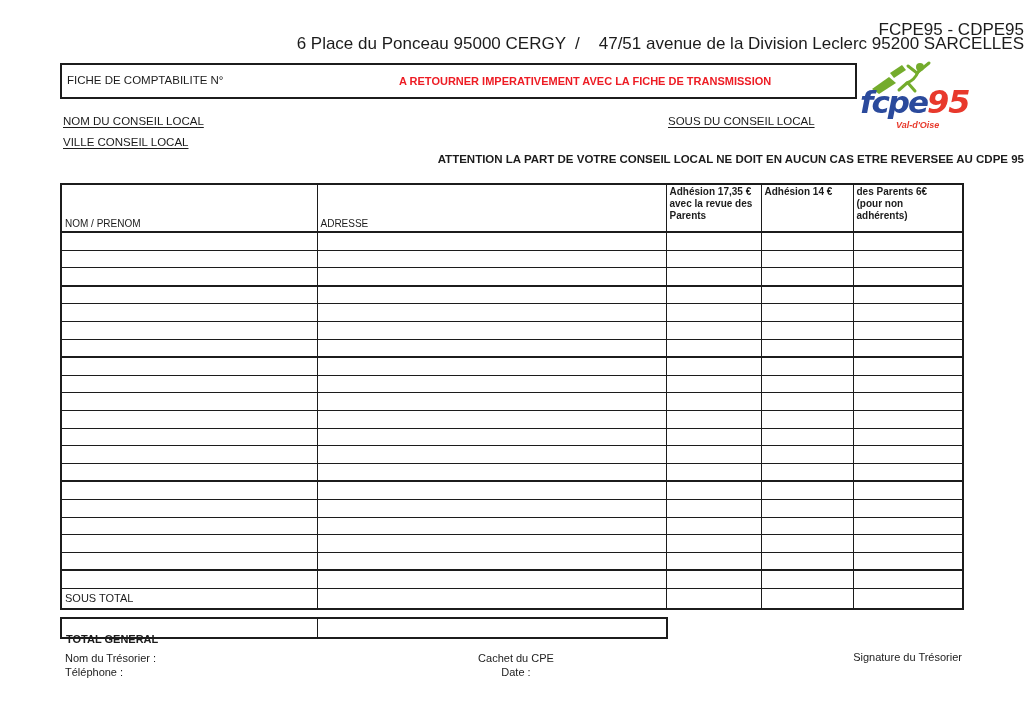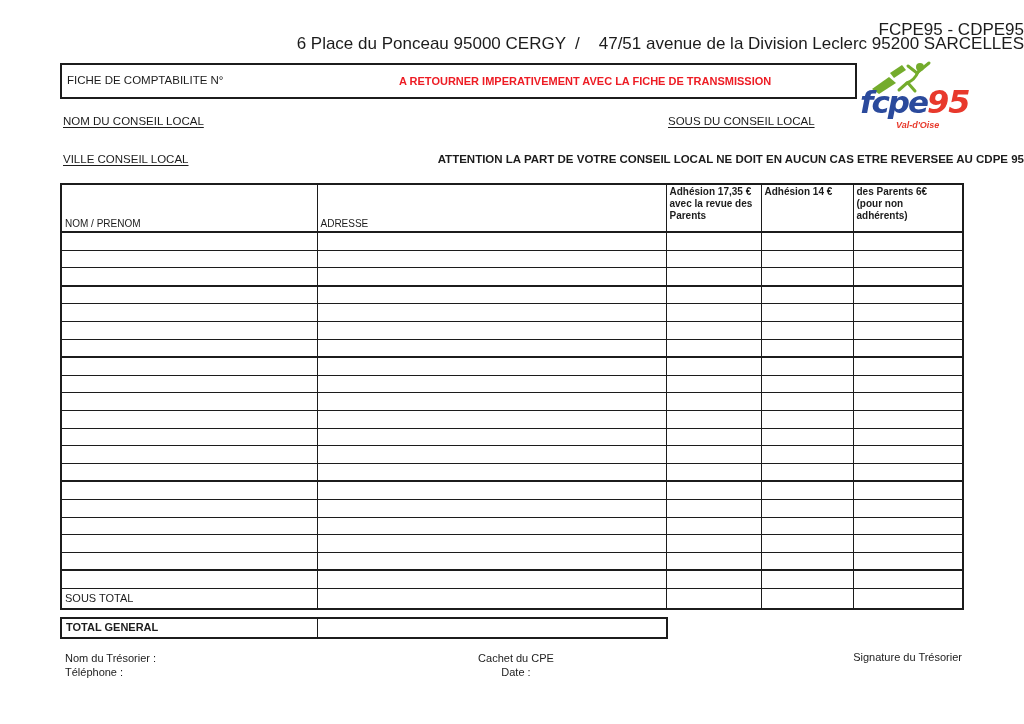--- a/index.html
+++ b/index.html
@@ -12,21 +12,21 @@
   .doc-header{position:absolute;top:23px;left:0;width:100%;text-align:right;font-size:17px;line-height:14px;}
   .org-address{white-space:pre;}
   
   .title-box{position:absolute;left:60px;top:63px;width:793px;height:32px;border:2px solid var(--ink);}
   .fiche-label{position:absolute;left:5px;top:9px;font-size:11.5px;}
   .return-notice{position:absolute;left:337px;top:10px;font-size:11px;font-weight:bold;color:var(--notice_red);}
   
   .field{position:absolute;font-size:11.5px;text-decoration:underline;text-underline-offset:2px;}
   .field-nom{left:63px;top:115px;}
   .field-code{left:668px;top:115px;}
-  .field-ville{left:63px;top:153px;}
+  .field-ville{left:63px;top:136px;}
   .warning{position:absolute;left:0;top:153px;width:100%;text-align:right;font-size:11.5px;font-weight:bold;}
   
   .logo{position:absolute;top:62px;right:58px;width:106px;height:78px;}
   .logo-figure{position:absolute;top:-2px;left:0;}
   .logo-figure .gfill{fill:var(--logo_green);}
   .logo-figure .gline{fill:none;stroke:var(--logo_green);stroke-width:3;stroke-linecap:round;}
   .logo-text{position:absolute;top:24px;left:0;white-space:nowrap;line-height:1;font-style:italic;font-weight:bold;}
   .logo-brand{font-size:31px;color:var(--logo_blue);letter-spacing:-2px;font-family:"DejaVu Sans", sans-serif;}
   .logo-number{font-size:32px;color:var(--logo_red);letter-spacing:-1px;font-family:"DejaVu Sans", sans-serif;}
   .logo-region{position:absolute;top:58px;left:36px;font-size:9px;font-style:italic;font-weight:bold;color:var(--logo_red);}
@@ -43,21 +43,21 @@
   .members-table thead th.money{vertical-align:top;padding-top:1px;font-weight:bold;}
   .members-table thead th.c4{}
   .members-table thead th.c5{padding-right:14px;}
   .h-main{display:inline;}
   .money .h-main{display:inline;}
   .members-table tbody td{height:16.6px;}
   .members-table tbody tr.thick td{border-bottom-width:2px;}
   .members-table .sous-total td{height:19px;font-size:11px;vertical-align:middle;}
   
   .total-box{position:absolute;left:60px;top:617px;width:604px;height:18px;border:2px solid var(--ink);display:flex;}
-  .total-label{width:251px;border-right:1px solid var(--ink);font-size:11px;font-weight:bold;padding:2px 0 0 4px;}
+  .total-label{width:251px;border-right:1px solid var(--ink);font-size:11px;font-weight:bold;padding:14px 0 0 4px;}
   .total-value{flex:1;}
   
   .footer-left{position:absolute;left:65px;top:651px;font-size:11px;line-height:14px;}
   .footer-center{position:absolute;left:430px;top:651px;width:172px;text-align:center;font-size:11px;line-height:14px;}
   .footer-right{position:absolute;right:62px;top:651px;font-size:11px;}
 </style>
 </head>
 <body>
 
 <div class="doc-header">

